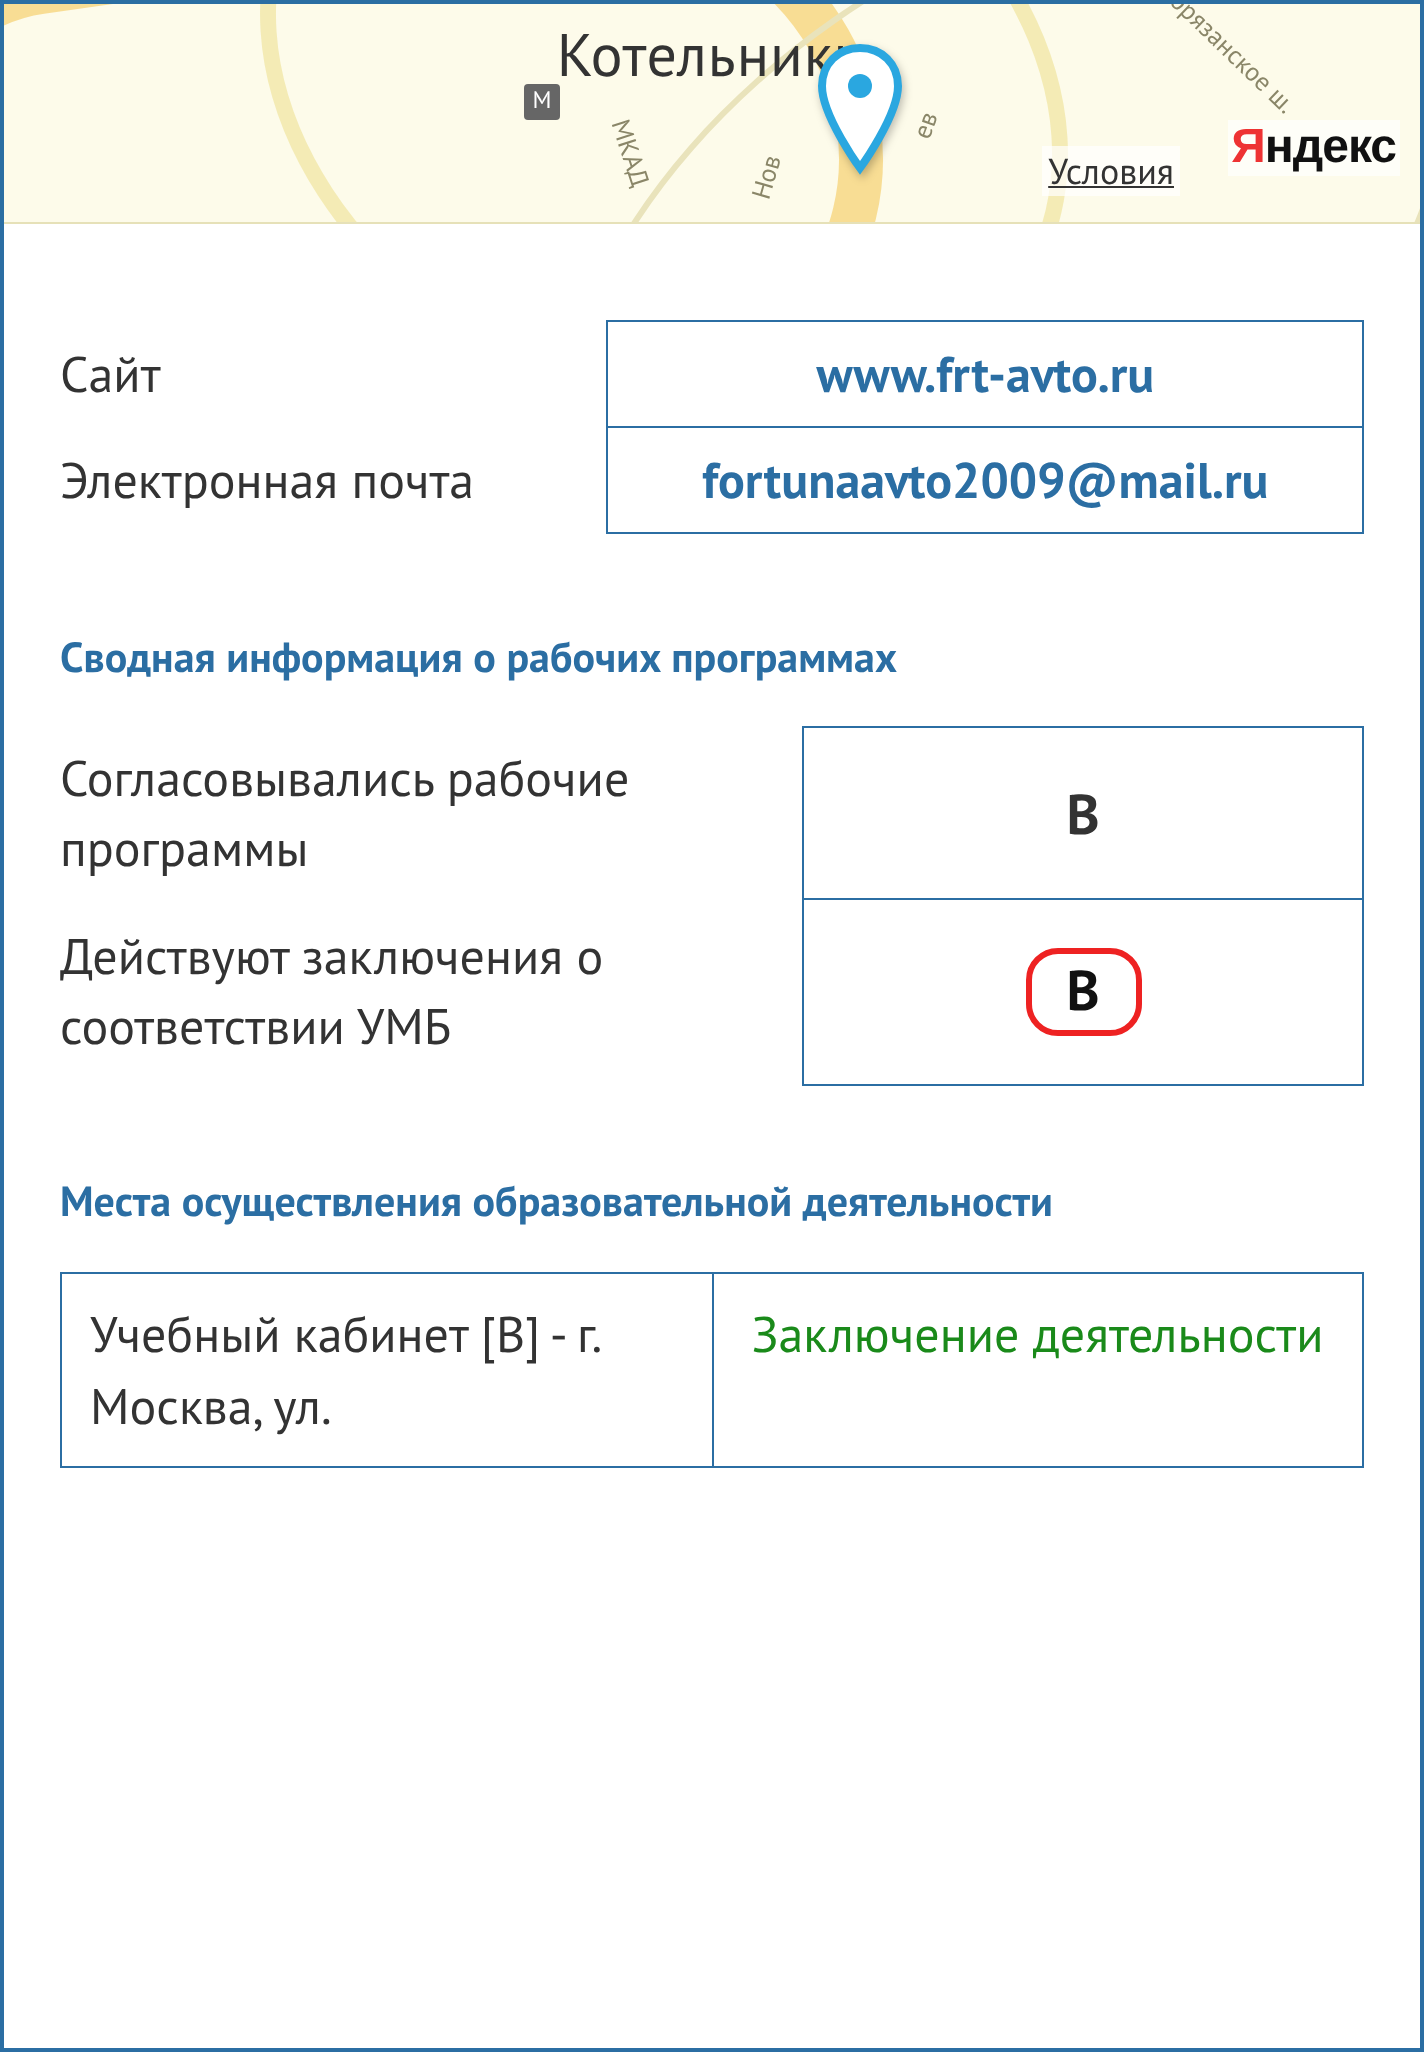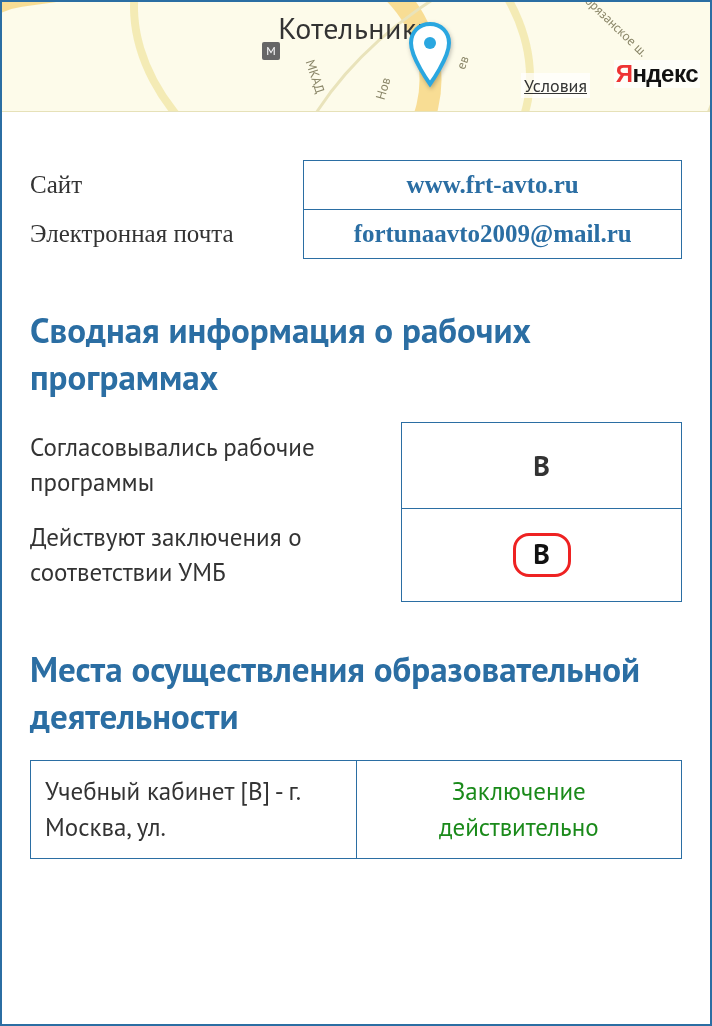--- a/index.html
+++ b/index.html
@@ -100,38 +100,38 @@
     background: rgba(255,255,255,0.65);
     padding: 0 2px;
   }
   .map .yandex .ya-first { color:#e33; }
 
   
   .content { padding: 28px 28px 0 28px; }
 
   .kv-table { display: table; width:100%; border-collapse: collapse; margin-top: 20px; }
   .kv-row { display: table-row; }
-  .kv-label, .kv-value { display: table-cell; vertical-align: middle; padding: 2px 0; font-family: Liberation Serif, serif; }
+  .kv-label, .kv-value { display: table-cell; vertical-align: middle; padding: 2px 0; }
   .kv-label { color:#333; font-size:25px; padding-right:10px; white-space:nowrap; }
   .kv-value {
     text-align:center;
     border:1px solid #2b6ea3;
     padding:10px 8px;
   }
   .kv-value a, .kv-value span {
     color:#2b6ea3;
     font-weight:700;
     font-size:25px;
     text-decoration:none;
   }
   .kv-row + .kv-row .kv-value { border-top: none; }
 
   h2.section {
     color:#2b6ea3;
-    font-size:35px;
+    font-size:21px;
     font-weight:700;
     margin: 48px 0 20px 0;
     line-height:1.35;
   }
   h2.section.tight { margin-top: 44px; }
 
   table.info {
     width:100%;
     border-collapse: collapse;
     font-size:25px;
@@ -250,20 +250,20 @@
     </tbody>
       </table>
 
     <h2 class="section tight">Места осуществления образовательной деятельности</h2>
 
     <table class="places">
       <tbody>
       <tr>
         <td class="addr">Учебный кабинет [B] - г. Москва, ул.</td>
         <td class="status">
-          <span class="valid-plain">Заключение действительно</span>
+          <span class="valid-plain">Заключение деятельности</span>
         </td>
       </tr>
     </tbody>
       </table>
 
   </div>
 </div>
 
 </body></html>

